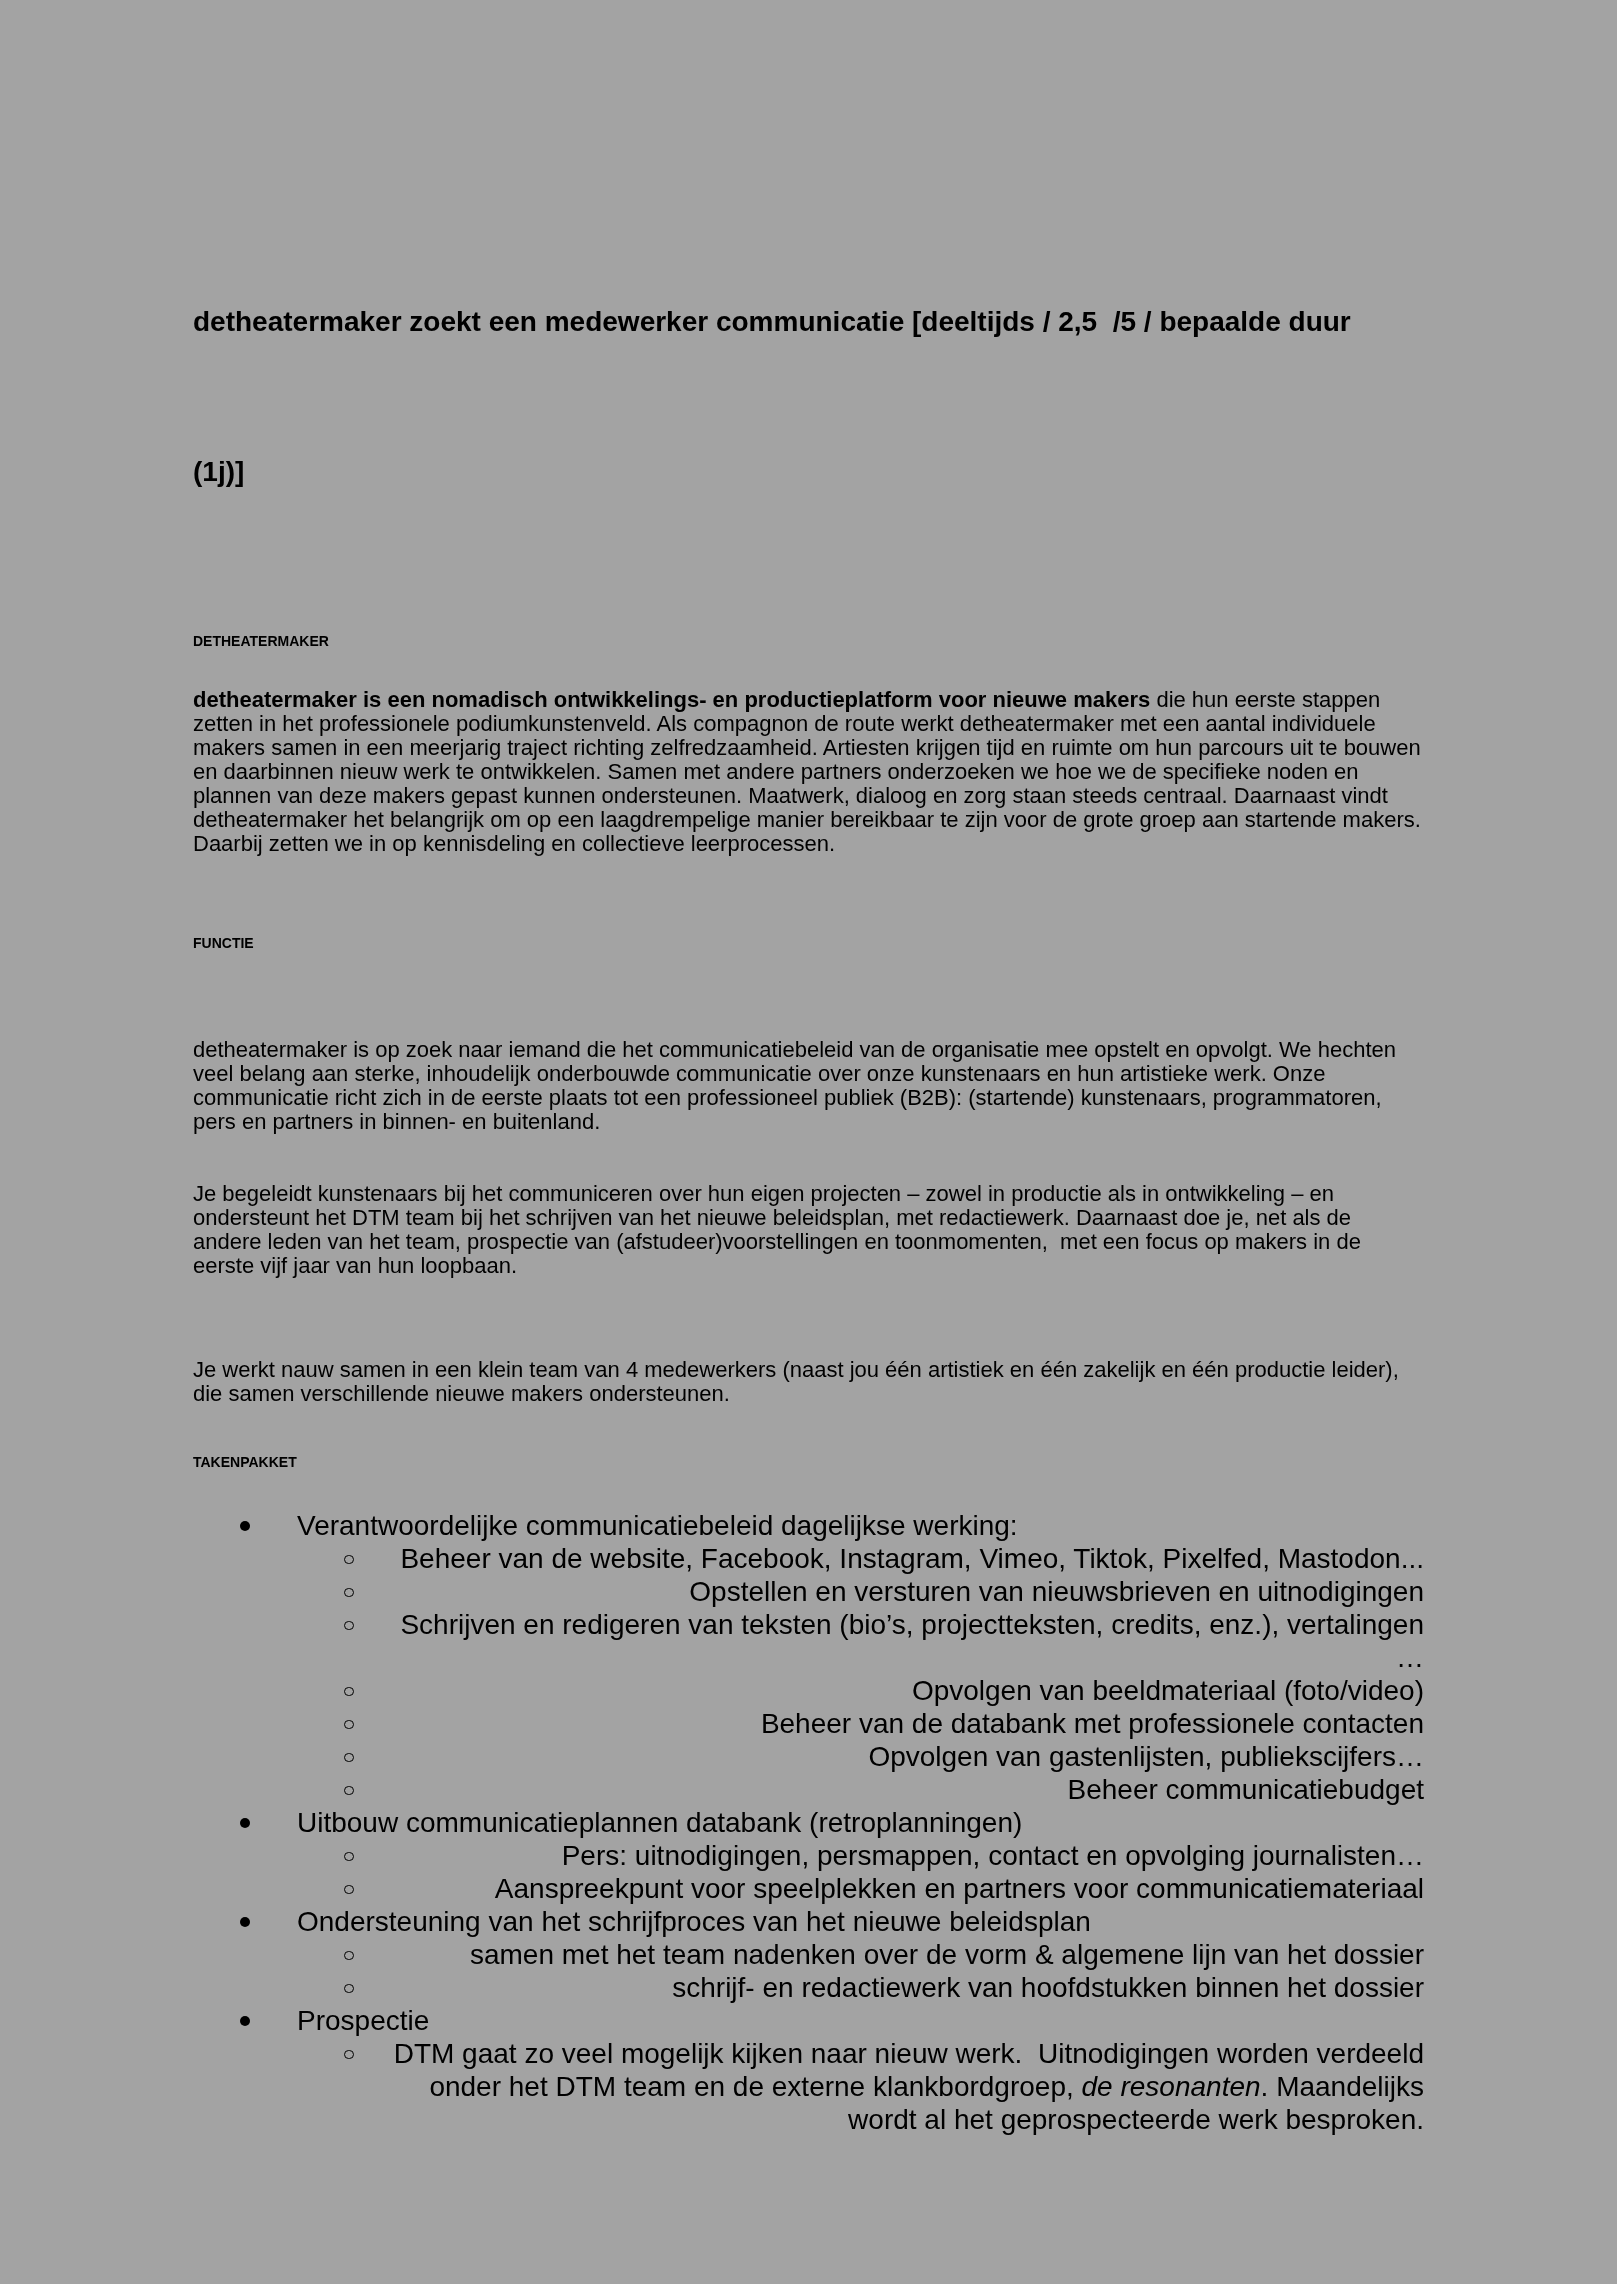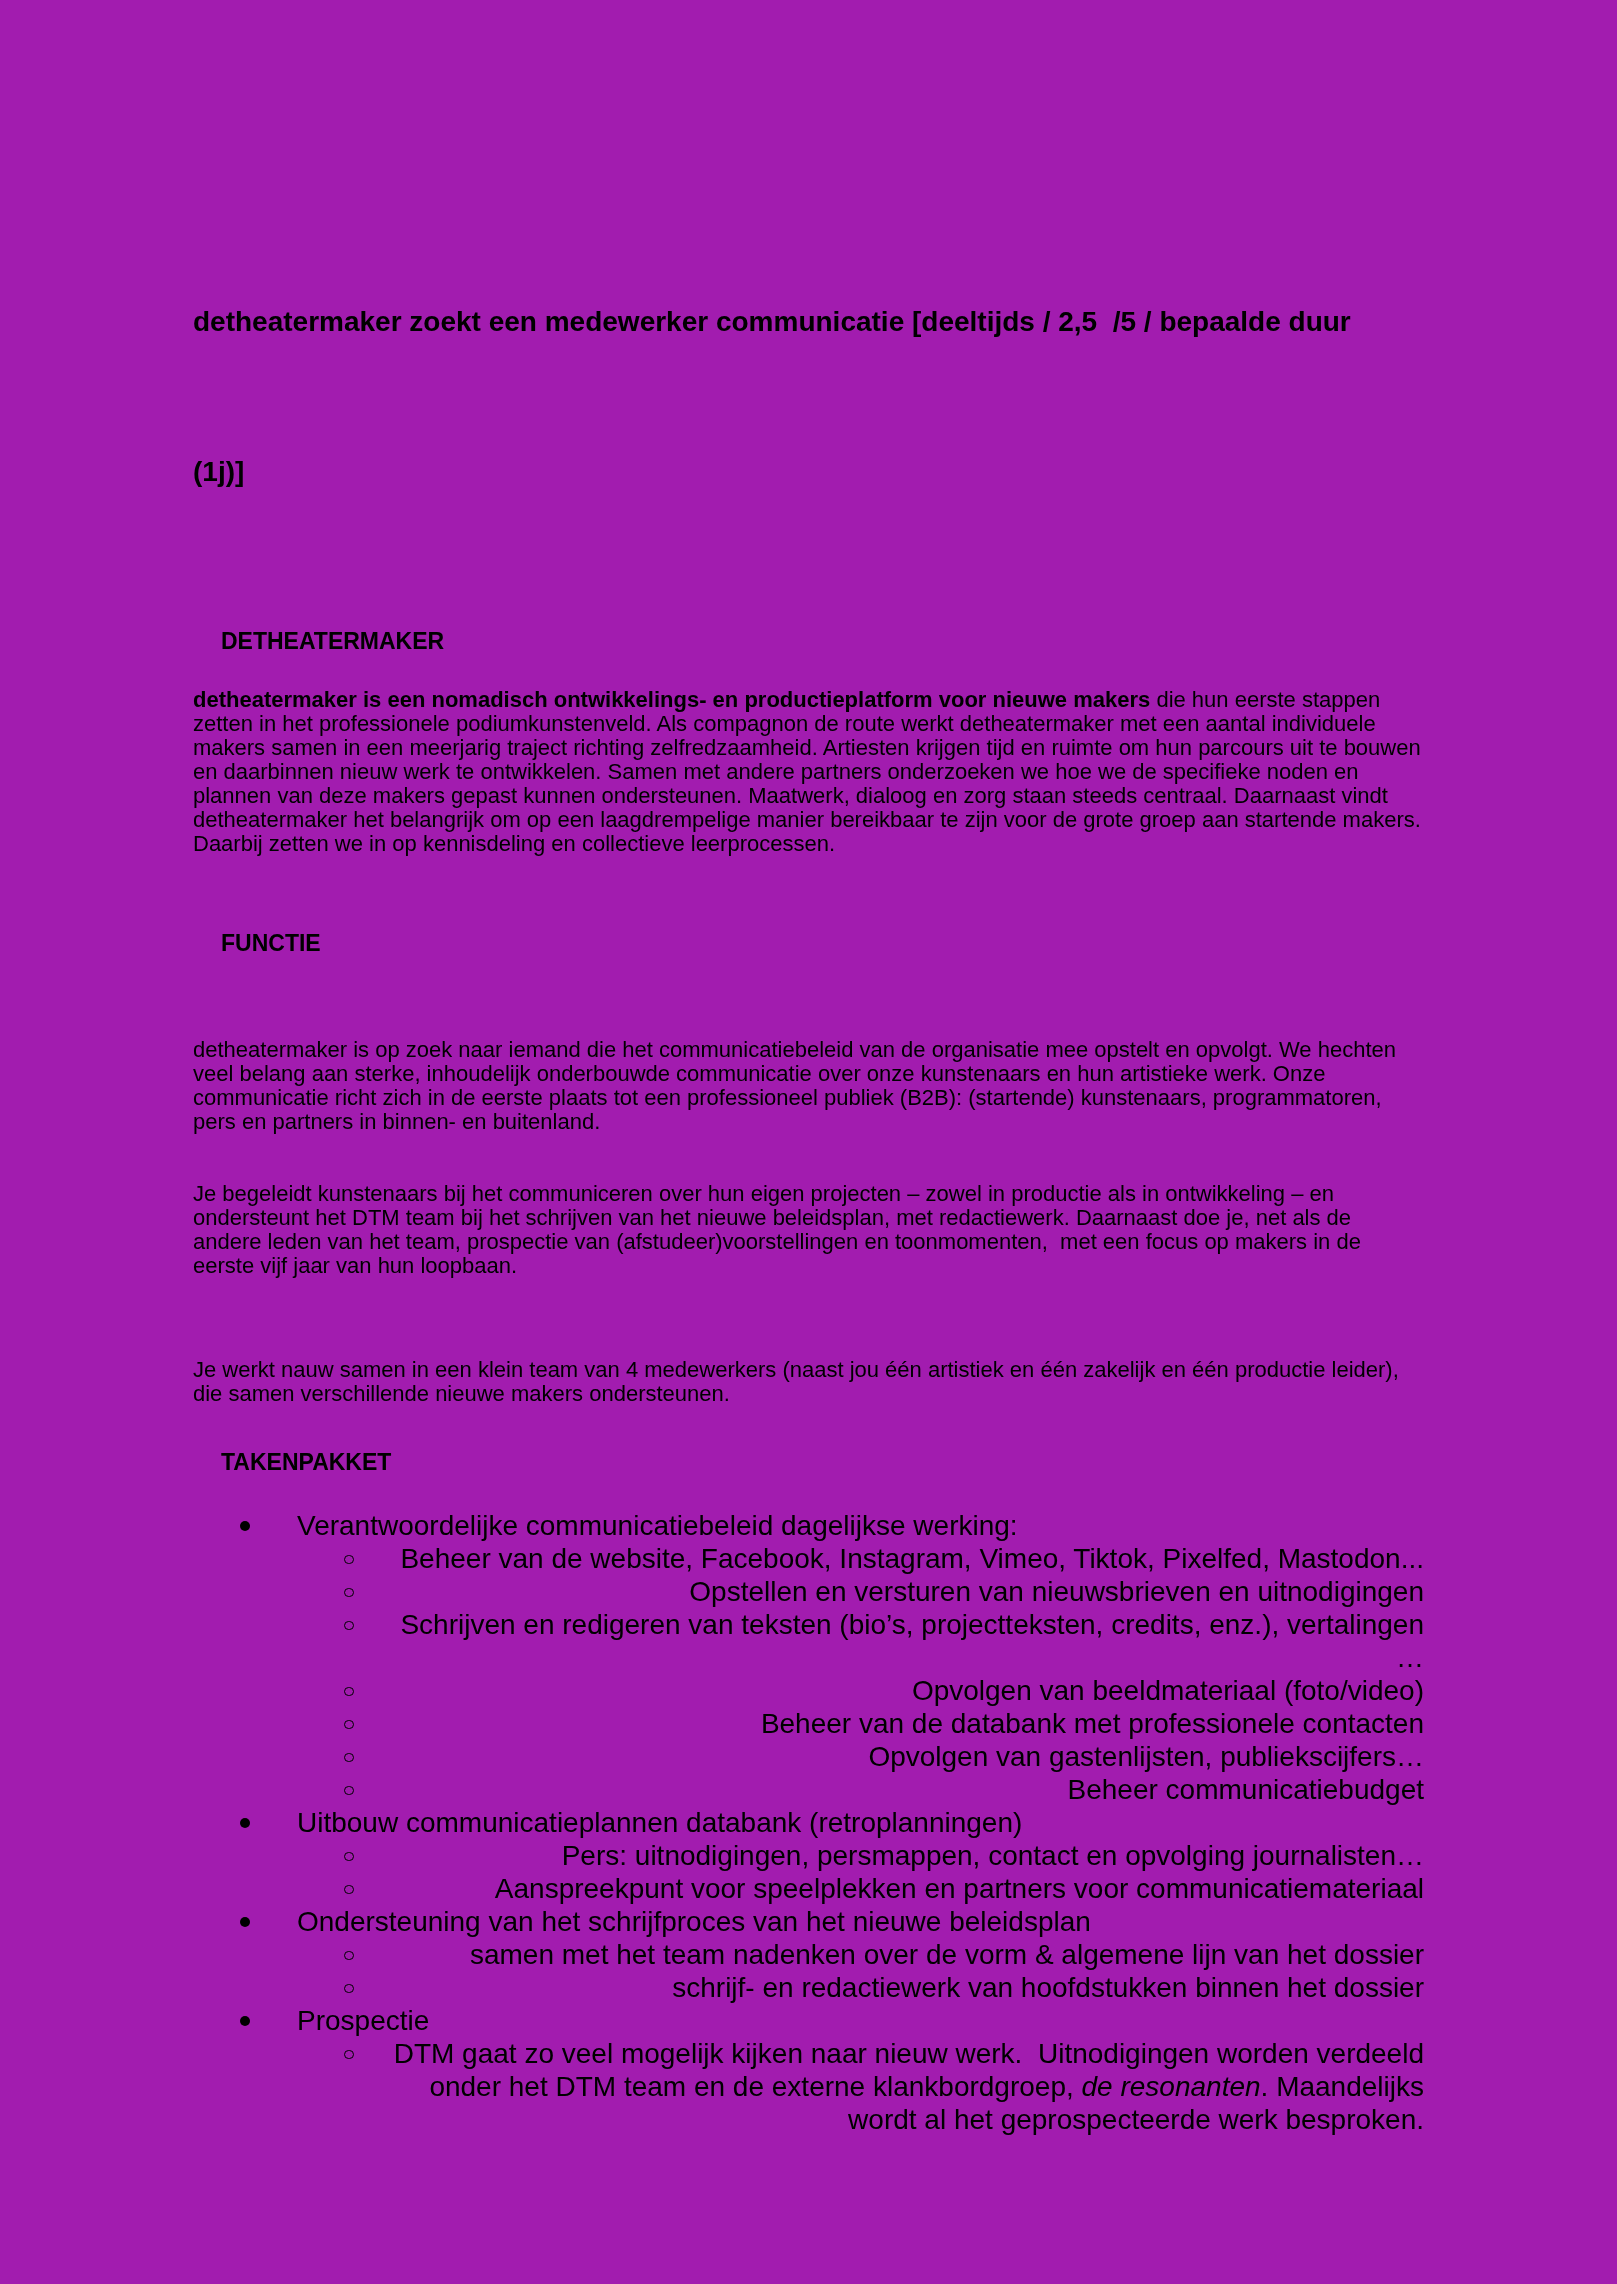--- a/index.html
+++ b/index.html
@@ -6,34 +6,33 @@
   body{
     width:1617px;height:2284px;
     font-family:"Liberation Sans","DejaVu Sans",sans-serif;
     color:#000000;
     -webkit-font-smoothing:antialiased;
   }
   .page{
     box-sizing:border-box;
     width:1617px;height:2284px;
     padding:197px 193px 0 193px;
-    background:#a21caf;
+    background:#a3a3a3;
     overflow:hidden;
   }
   .title{
     font-weight:700;
     font-size:28px;
     line-height:50px;
     white-space:pre-wrap;
   }
   .heading{
     font-weight:700;
-    font-size:23px;
+    font-size:14px;
     line-height:33px;
-    margin-left:28px;
   }
   .body-text{
     font-size:22px;
     line-height:24px;
     white-space:pre-wrap;
   }
   .bold{font-weight:700;}
   .italic{font-style:italic;}
 
   .heading.about{margin-top:28px;}

